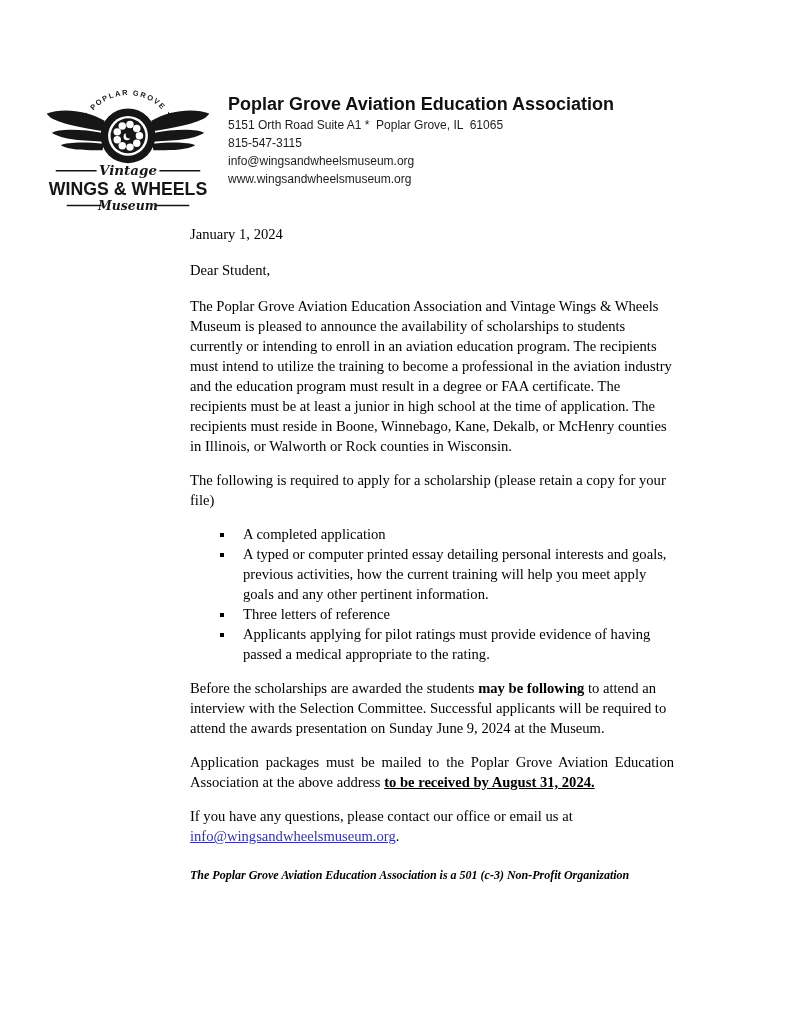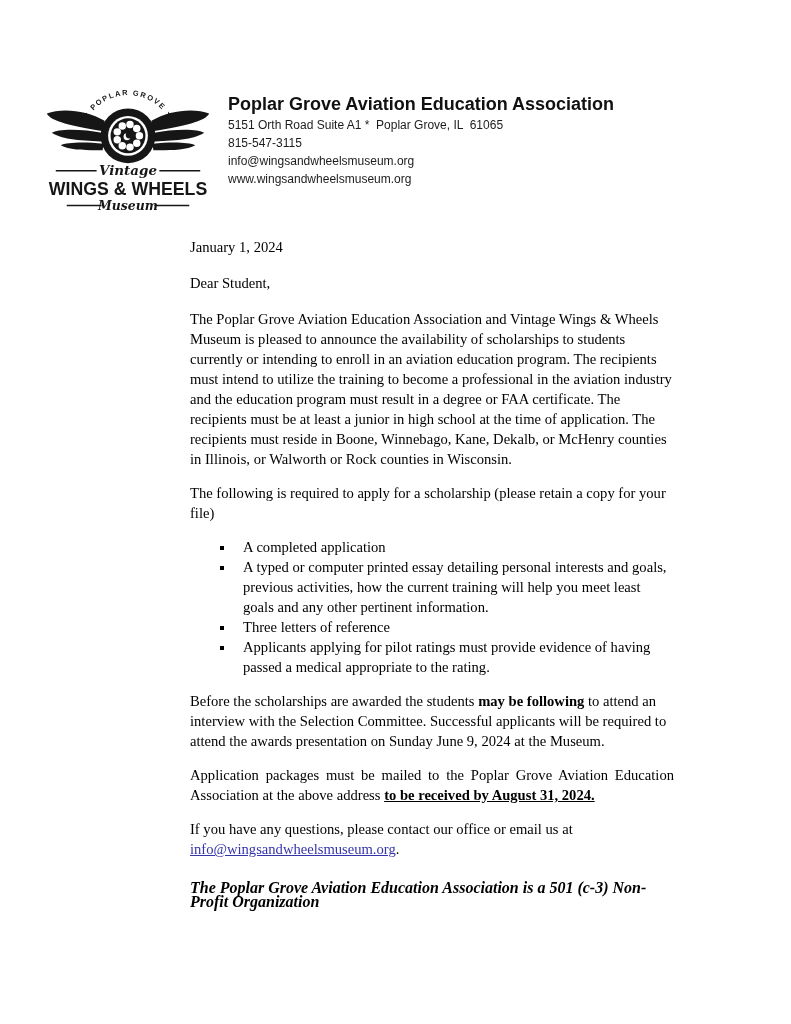--- a/index.html
+++ b/index.html
@@ -25,21 +25,21 @@
     font-family:"Liberation Sans", sans-serif;
     color:#1c1c1c;
   }
   .org-name   { font-size:18px; font-weight:bold; line-height:24px; color:#111; }
   .museum-name{ font-size:14px; line-height:21px; }
   .addr       { font-size:12px; line-height:18px; white-space:pre; }
 
   
   .letter-body {
     position:absolute; left:190px; top:224px; width:484px;
-    font-size:14.6px; line-height:20px;margin-top:13px;
+    font-size:14.6px; line-height:20px;
   }
   .letter-body p { margin:0 0 14px 0; }
   p.date     { margin-bottom:16px; }
   p.greeting { margin-bottom:16px; }
   ul.req-list {
     margin:0 0 14px 0;
     padding-left:45px;
   }
   ul.req-list li {
     list-style-type:square;
@@ -51,21 +51,21 @@
   .bold-ul {
     font-weight:bold;
     text-decoration:underline;
   }
   .email-link {
     text-decoration:underline;
     cursor:pointer;
   }
   p.fine-print {
     margin-top:22px;
-    font-size:16px;
+    font-size:12px;
     font-weight:bold;
     font-style:italic;
     line-height:14px;
   }
 
   
   .logo-arc   { font-family:"Liberation Sans", sans-serif; font-weight:bold; letter-spacing:3px; }
   .logo-script{ font-family:"DejaVu Serif", serif; font-style:italic; font-weight:bold; }
   .logo-block { font-family:"Liberation Sans", sans-serif; font-weight:bold; }
 </style>
@@ -133,21 +133,21 @@
   <div class="letter-body">
     <p class="date">January 1, 2024</p>
     <p class="greeting">Dear Student,</p>
 
     <p>The Poplar Grove Aviation Education Association and Vintage Wings &amp; Wheels Museum is pleased to announce the availability of scholarships to students currently or intending to enroll in an aviation education program. The recipients must intend to utilize the training to become a professional in the aviation industry and the education program must result in a degree or FAA certificate. The recipients must be at least a junior in high school at the time of application.   The recipients must reside in Boone, Winnebago, Kane, Dekalb, or McHenry counties in Illinois, or Walworth or Rock counties in Wisconsin.</p>
 
     <p>The following is required to apply for a scholarship (please retain a copy for your file)</p>
 
     <ul class="req-list">
       <li>A completed application</li>
-      <li>A typed or computer printed essay detailing personal interests and goals, previous activities, how the current training will help you meet least goals and any other pertinent information.</li>
+      <li>A typed or computer printed essay detailing personal interests and goals, previous activities, how the current training will help you meet apply goals and any other pertinent information.</li>
       <li>Three letters of reference</li>
       <li>Applicants applying for pilot ratings must provide evidence of having passed a medical appropriate to the rating.</li>
     </ul>
 
     <p><span>Before the scholarships are awarded the students </span><b>may be following</b><span> to attend an interview with the Selection Committee.  Successful applicants will be required to attend the awards presentation on Sunday June 9, 2024 at the Museum.</span></p>
 
     <p class="justify"><span>Application packages must be mailed to the Poplar Grove Aviation Education Association at the above address </span><span class="bold-ul">to be received by August 31, 2024.</span></p>
 
     <p><span>If you have any questions, please contact our office or email us at </span><a class="email-link" style="color: rgb(51, 51, 170);">info@wingsandwheelsmuseum.org</a><span>.</span></p>
 

